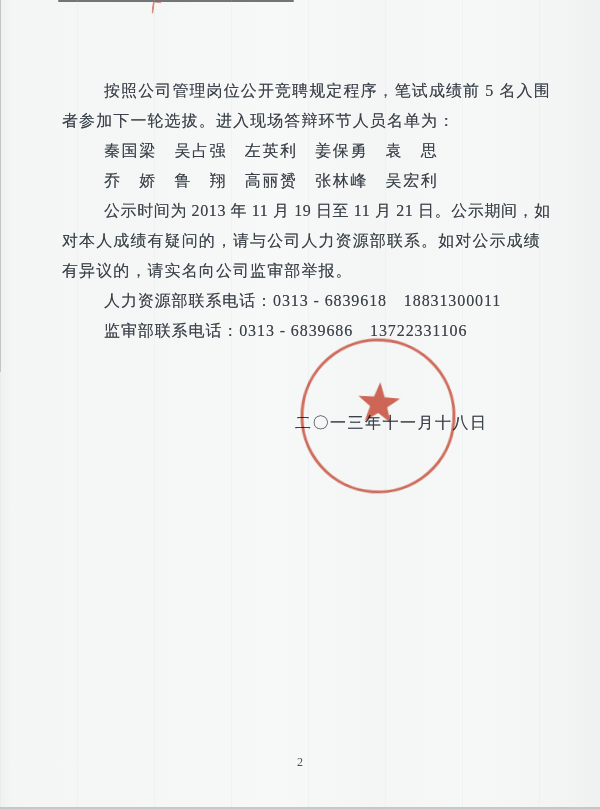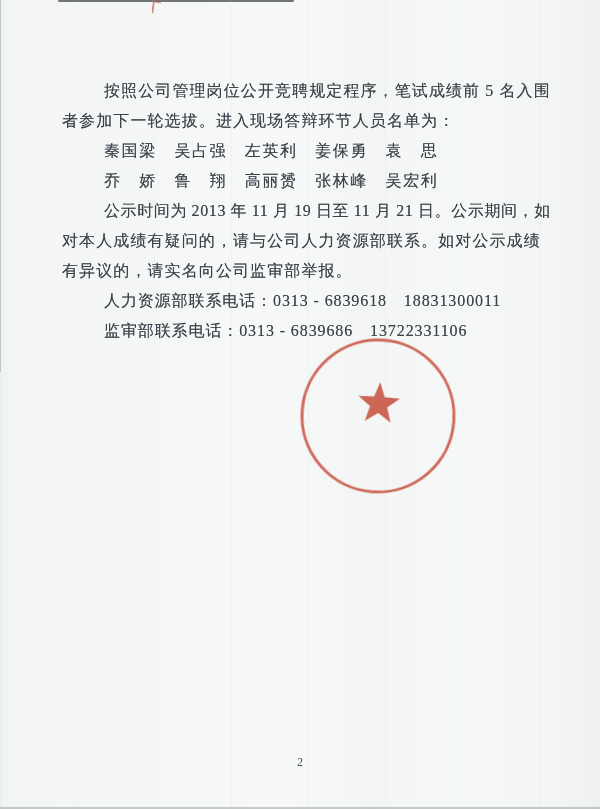--- a/index.html
+++ b/index.html
@@ -83,20 +83,21 @@
   <div class="line" id="l1">按照公司管理岗位公开竞聘规定程序，笔试成绩前 5 名入围</div>
   <div class="line" id="l2">者参加下一轮选拔。进入现场答辩环节人员名单为：</div>
   <div class="line" id="l3">秦国梁　吴占强　左英利　姜保勇　袁　思</div>
   <div class="line" id="l4">乔　娇　鲁　翔　高丽赟　张林峰　吴宏利</div>
   <div class="line" id="l5">公示时间为 2013 年 11 月 19 日至 11 月 21 日。公示期间，如</div>
   <div class="line" id="l6">对本人成绩有疑问的，请与公司人力资源部联系。如对公示成绩</div>
   <div class="line" id="l7">有异议的，请实名向公司监审部举报。</div>
   <div class="line" id="l8">人力资源部联系电话：0313 - 6839618　18831300011</div>
   <div class="line" id="l9">监审部联系电话：0313 - 6839686　13722331106</div>
 
+  <div class="date-line">二〇一三年十一月十八日</div>
 
   <svg class="seal" viewBox="0 0 160 160" aria-hidden="true">
     <defs>
       <path id="sealArc" d="M 80 138 A 58 58 0 1 1 79.95 138" fill="none"></path>
     </defs>
     <circle cx="80" cy="80" r="76" fill="none" stroke-width="3" stroke-opacity="0.85"></circle>
     <polygon fill-opacity="0.88" points="80,46 85.3,60.7 100.9,61.2 88.6,70.8 92.9,85.8 80,77 67.1,85.8 71.4,70.8 59.1,61.2 74.7,60.7"></polygon>
     <text fill-opacity="0.9">
       <textPath href="#sealArc" startOffset="58" textLength="248" lengthAdjust="spacingAndGlyphs">河北柴能京张高速公路有限责任公司</textPath>
     </text>

